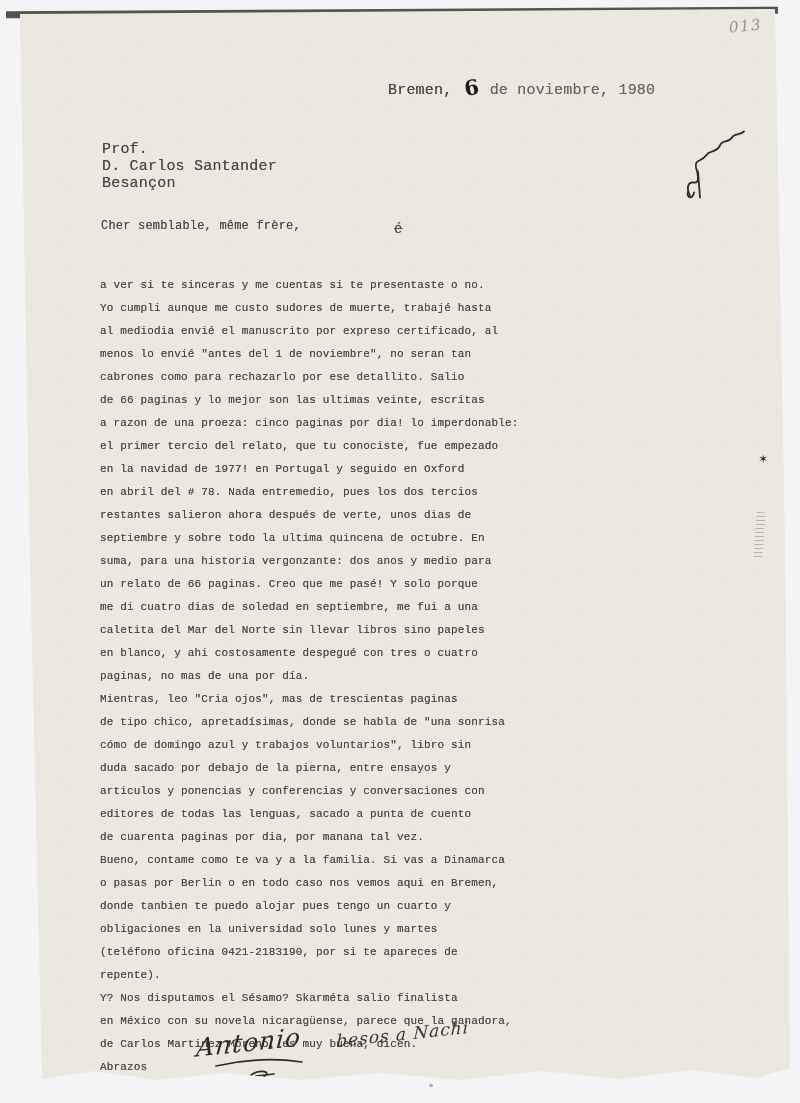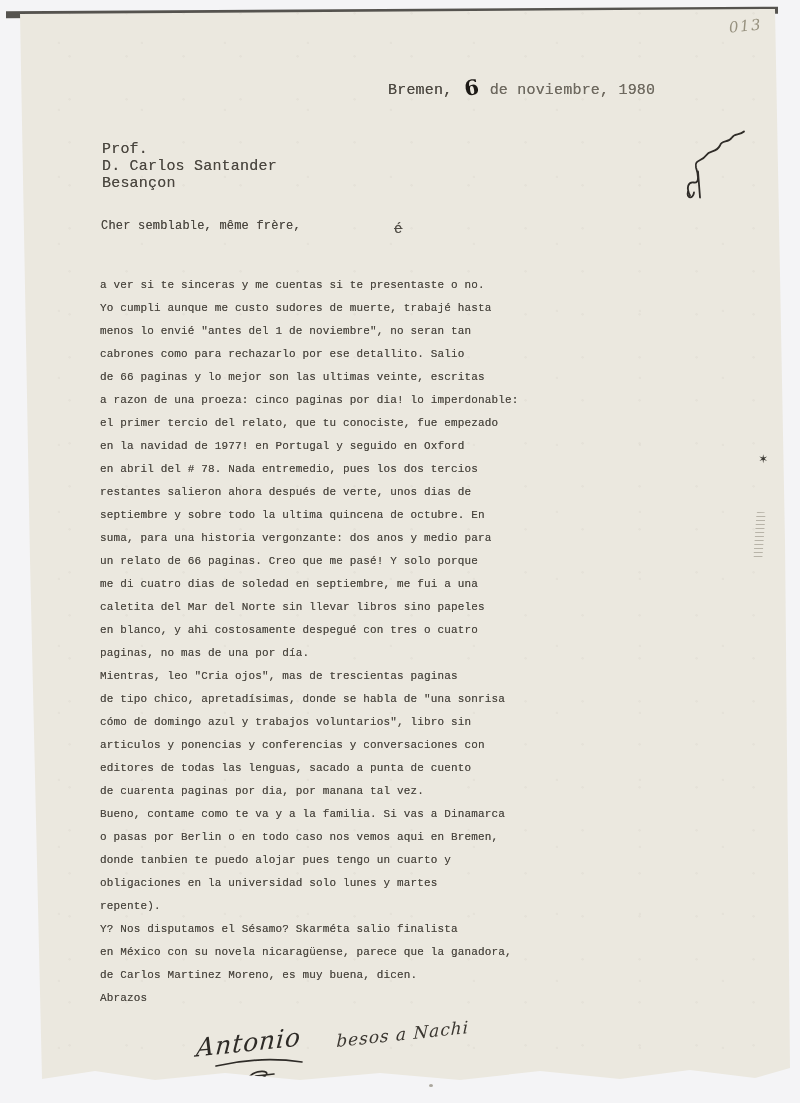--- a/index.html
+++ b/index.html
@@ -109,45 +109,48 @@
       <path d="M22 44 L24 70"></path>
       <path d="M12 64 C10 71 17 72 18 65"></path>
     </svg>
 
     <div class="salutation typed">Cher semblable, même frère,</div>
     <div class="stray-mark typed">é</div>
 
     <div class="body-block typed">
         <div class="line">a ver si te sinceras y me cuentas si te presentaste o no.</div>
         <div class="line">Yo cumpli aunque me custo sudores de muerte, trabajé hasta</div>
+        <div class="line">al mediodia envié el manuscrito por expreso certificado, al</div>
         <div class="line">menos lo envié "antes del 1 de noviembre", no seran tan</div>
         <div class="line">cabrones como para rechazarlo por ese detallito. Salio</div>
         <div class="line">de 66 paginas y lo mejor son las ultimas veinte, escritas</div>
         <div class="line">a razon de una proeza: cinco paginas por dia! lo imperdonable:</div>
         <div class="line">el primer tercio del relato, que tu conociste, fue empezado</div>
         <div class="line">en la navidad de 1977! en Portugal y seguido en Oxford</div>
         <div class="line">en abril del # 78. Nada entremedio, pues los dos tercios</div>
         <div class="line">restantes salieron ahora después de verte, unos dias de</div>
         <div class="line">septiembre y sobre todo la ultima quincena de octubre. En</div>
         <div class="line">suma, para una historia vergonzante: dos anos y medio para</div>
         <div class="line">un relato de 66 paginas. Creo que me pasé! Y solo porque</div>
         <div class="line">me di cuatro dias de soledad en septiembre, me fui a una</div>
         <div class="line">caletita del Mar del Norte sin llevar libros sino papeles</div>
         <div class="line">en blanco, y ahi costosamente despegué con tres o cuatro</div>
         <div class="line">paginas, no mas de una por día.</div>
         <div class="line">Mientras, leo "Cria ojos", mas de trescientas paginas</div>
         <div class="line">de tipo chico, apretadísimas, donde se habla de "una sonrisa</div>
         <div class="line">cómo de domingo azul y trabajos voluntarios", libro sin</div>
+        <div class="line">duda sacado por debajo de la pierna, entre ensayos y</div>
         <div class="line">articulos y ponencias y conferencias y conversaciones con</div>
         <div class="line">editores de todas las lenguas, sacado a punta de cuento</div>
         <div class="line">de cuarenta paginas por dia, por manana tal vez.</div>
         <div class="line">Bueno, contame como te va y a la familia. Si vas a Dinamarca</div>
         <div class="line">o pasas por Berlin o en todo caso nos vemos aqui en Bremen,</div>
         <div class="line">donde tanbien te puedo alojar pues tengo un cuarto y</div>
         <div class="line">obligaciones en la universidad solo lunes y martes</div>
+        <div class="line">(teléfono oficina 0421-2183190, por si te apareces de</div>
         <div class="line">repente).</div>
         <div class="line">Y? Nos disputamos el Sésamo? Skarméta salio finalista</div>
         <div class="line">en México con su novela nicaragüense, parece que la ganadora,</div>
         <div class="line">de Carlos Martinez Moreno, es muy buena, dicen.</div>
         <div class="line">Abrazos</div>
       </div>
 
     <div class="margin-asterisk">✶</div>
     <div class="margin-smudge"></div>
 

